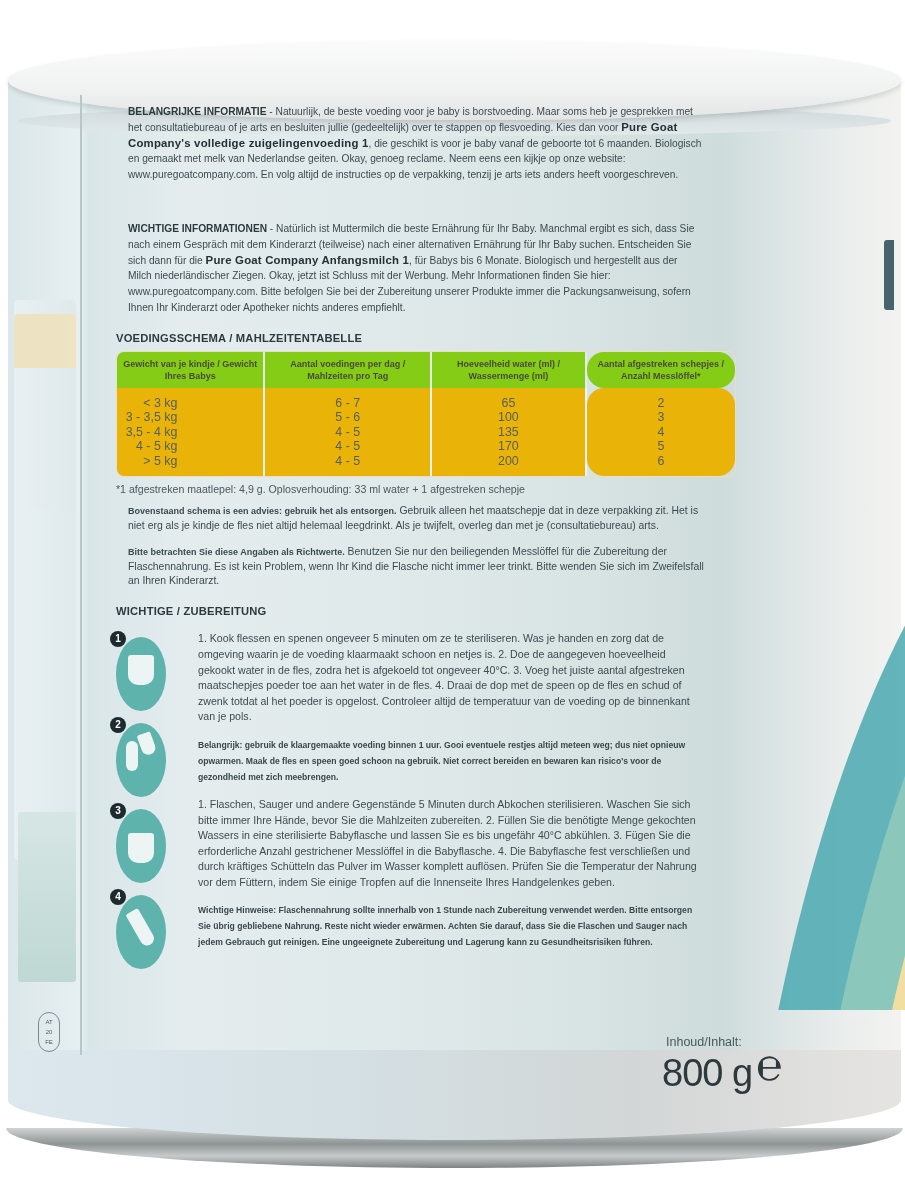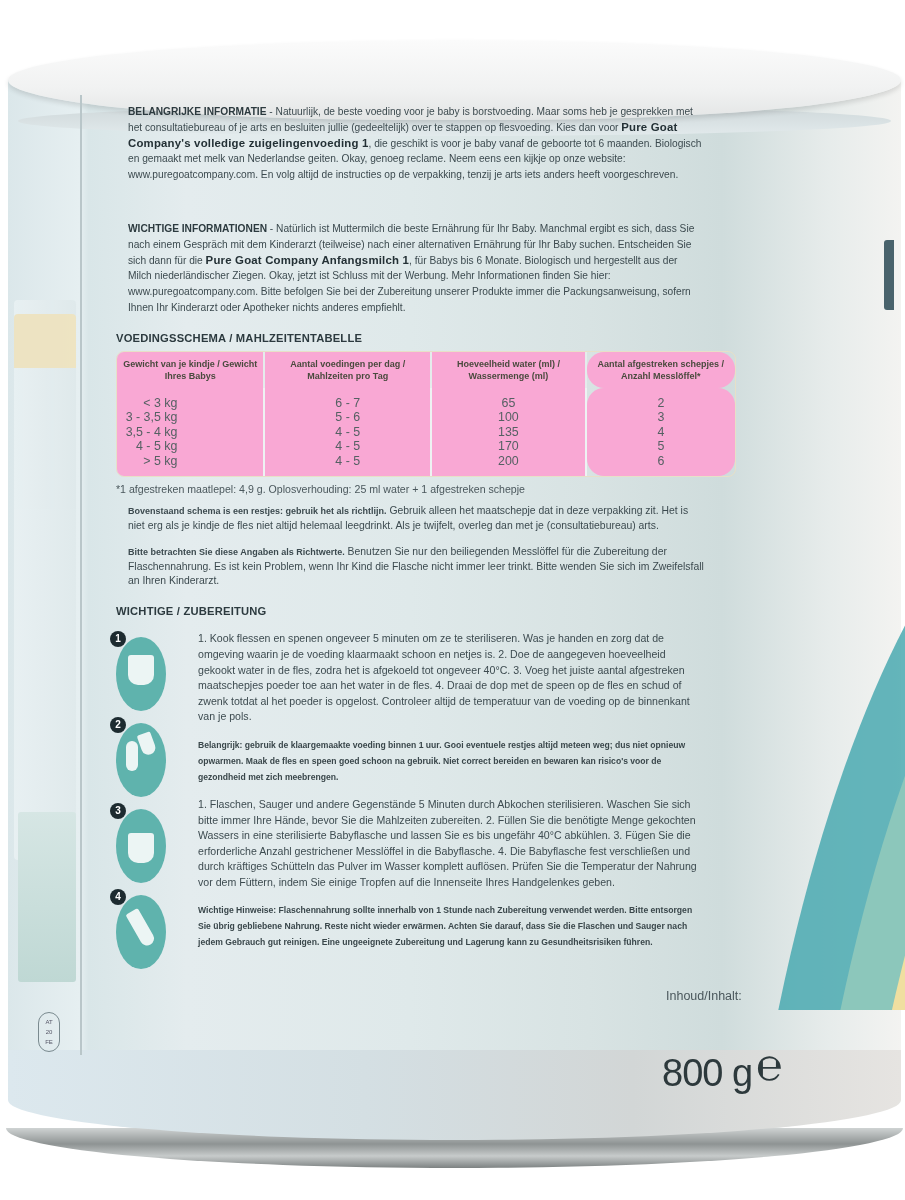--- a/index.html
+++ b/index.html
@@ -25,37 +25,37 @@
   .band { position:absolute; border-radius:100% 0 0 0; }
 
   .content { position:absolute; left:116px; top:92px; width:600px; font-size:10.2px; line-height:15.8px; color:#3c4a4f; }
   .content p { margin:12px; }
   .b { font-weight:bold; color:#2c3a3f; }
   .brand { font-weight:bold; font-size:11.4px; color:#233035; letter-spacing:0.2px; }
   .sec-title { font-weight:bold; font-size:11.2px; color:#2c3a3f; margin:15px 0 4px; letter-spacing:0.2px; }
   .gap { height:14px; }
 
   table.feed { border-collapse:separate; border-spacing:0; width:620px; border-radius:8px; overflow:hidden; border:1px solid #e7e0c8; }
-  table.feed th { background:#f9a8d4; font-size:9px; font-weight:bold; color:#4a4a3e; padding:6px 4px; line-height:12px; border-right:2px solid #e5ecec; }
-  table.feed td { background:#f9a8d4; font-size:12.4px; color:#556063; text-align:center; vertical-align:top; padding:8px 4px; line-height:14.5px; border-right:2px solid #eef3f3; white-space:pre; }
+  table.feed th { background:#84cc16; font-size:9px; font-weight:bold; color:#4a4a3e; padding:6px 4px; line-height:12px; border-right:2px solid #e5ecec; }
+  table.feed td { background:#eab308; font-size:12.4px; color:#556063; text-align:center; vertical-align:top; padding:8px 4px; line-height:14.5px; border-right:2px solid #eef3f3; white-space:pre; }
   table.feed th:last-child, table.feed td:last-child { border-right:none;border-radius:17px; }
   .footnote { font-size:10.6px; line-height:13px; color:#4a575c; margin-top:6px; }
   .small { font-size:10.4px; line-height:14.5px; }
   .tiny-b { font-weight:bold; font-size:9px; }
 
   .steps { position:relative; margin-top:4px; }
   .step-icons { position:absolute; left:-6px; top:0; width:64px; }
   .step-icon { position:relative; width:56px; height:80px; margin-bottom:6px; }
   .step-icon .circle { position:absolute; left:6px; top:6px; width:50px; height:74px; border-radius:50%; background:#5fb3ad; }
   .step-icon .num { position:absolute; left:0; top:0; width:16px; height:16px; border-radius:50%; background:#1d2b30; color:#fff; font-size:10px; font-weight:bold; text-align:center; line-height:16px; }
   .step-icon .glyph { position:absolute; left:18px; top:24px; width:26px; height:30px; background:#ecf5f4; border-radius:3px 3px 10px 10px; }
   .step-text { margin-left:70px; font-size:10.6px; line-height:15.6px; color:#3d4b50; }
   .step-text .note { font-size:8.6px; line-height:16px; font-weight:bold; color:#3a474b; }
 
-  .net { position:absolute; left:666px; top:989px; font-size:12.5px; color:#4a575c; }
+  .net { position:absolute; left:666px; top:1035px; font-size:12.5px; color:#4a575c; }
   .weight { position:absolute; left:662px; top:1046px; font-size:38px; color:#2d393c; letter-spacing:-1px; }
   .weight .e { font-size:44px; position:relative; top:-6px; margin-left:4px; }
   .pbrand { position:absolute; left:884px; top:240px; width:10px; height:70px; background:#2c4a55; border-radius:3px 0 0 3px; opacity:0.85; }
 </style>
 </head>
 <body>
 
 <div class="can">
   <div class="can-body"></div>
   <div class="bottom-rim"></div>
@@ -122,24 +122,24 @@
 170
 200</td>
         <td>2
 3
 4
 5
 6</td>
       </tr>
     </tbody>
   </table>
-  <div class="footnote">*1 afgestreken maatlepel: 4,9 g. Oplosverhouding: 25 ml water + 1 afgestreken schepje</div>
+  <div class="footnote">*1 afgestreken maatlepel: 4,9 g. Oplosverhouding: 33 ml water + 1 afgestreken schepje</div>
 
   <p class="small" style="margin-top:8px">
-    <span class="tiny-b">Bovenstaand schema is een restjes: gebruik het als richtlijn.</span><span> Gebruik alleen het maatschepje dat in deze verpakking zit. Het is niet erg als je kindje de fles niet altijd helemaal leegdrinkt. Als je twijfelt, overleg dan met je (consultatiebureau) arts.</span>
+    <span class="tiny-b">Bovenstaand schema is een advies: gebruik het als entsorgen.</span><span> Gebruik alleen het maatschepje dat in deze verpakking zit. Het is niet erg als je kindje de fles niet altijd helemaal leegdrinkt. Als je twijfelt, overleg dan met je (consultatiebureau) arts.</span>
   </p>
   <p class="small" style="margin-top:8px">
     <span class="tiny-b">Bitte betrachten Sie diese Angaben als Richtwerte.</span><span> Benutzen Sie nur den beiliegenden Messlöffel für die Zubereitung der Flaschennahrung. Es ist kein Problem, wenn Ihr Kind die Flasche nicht immer leer trinkt. Bitte wenden Sie sich im Zweifelsfall an Ihren Kinderarzt.</span>
   </p>
 
   <div class="sec-title">WICHTIGE / ZUBEREITUNG</div>
   <div class="steps">
     <div class="step-icons">
       <div class="step-icon">
         <div class="circle"></div>

